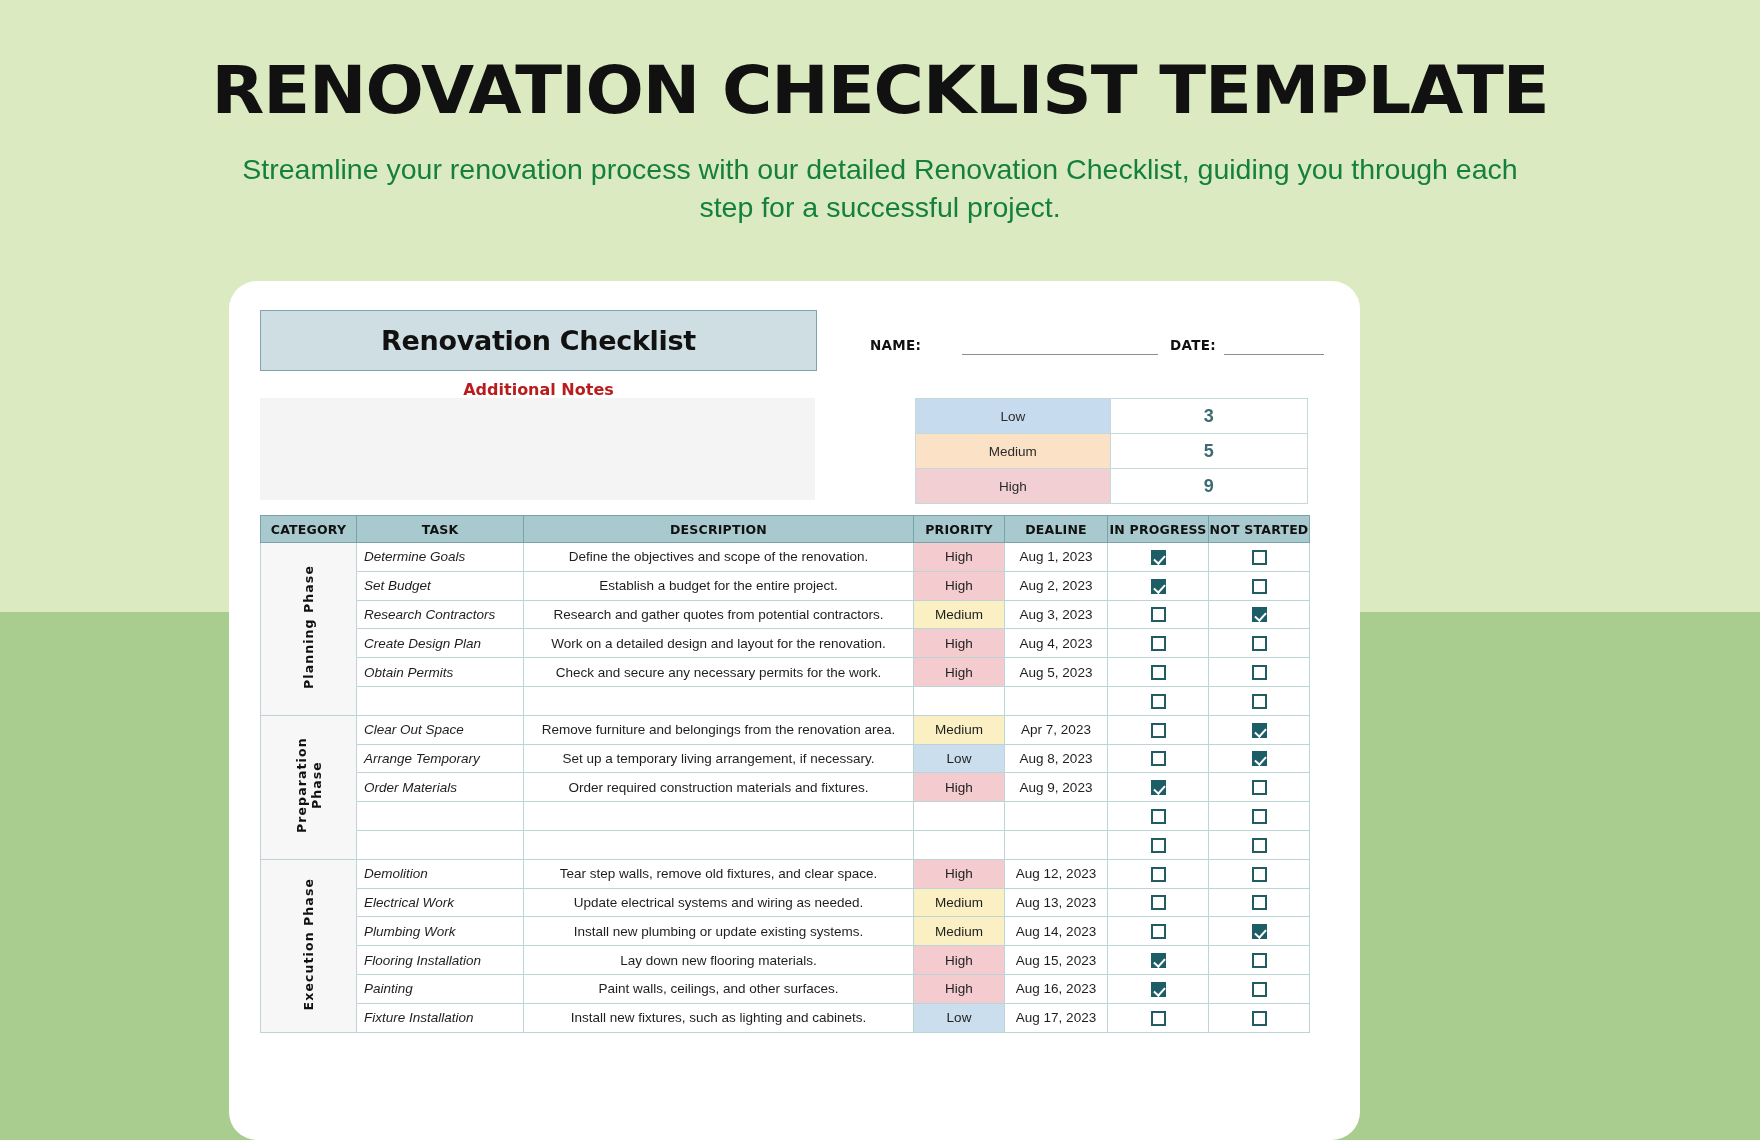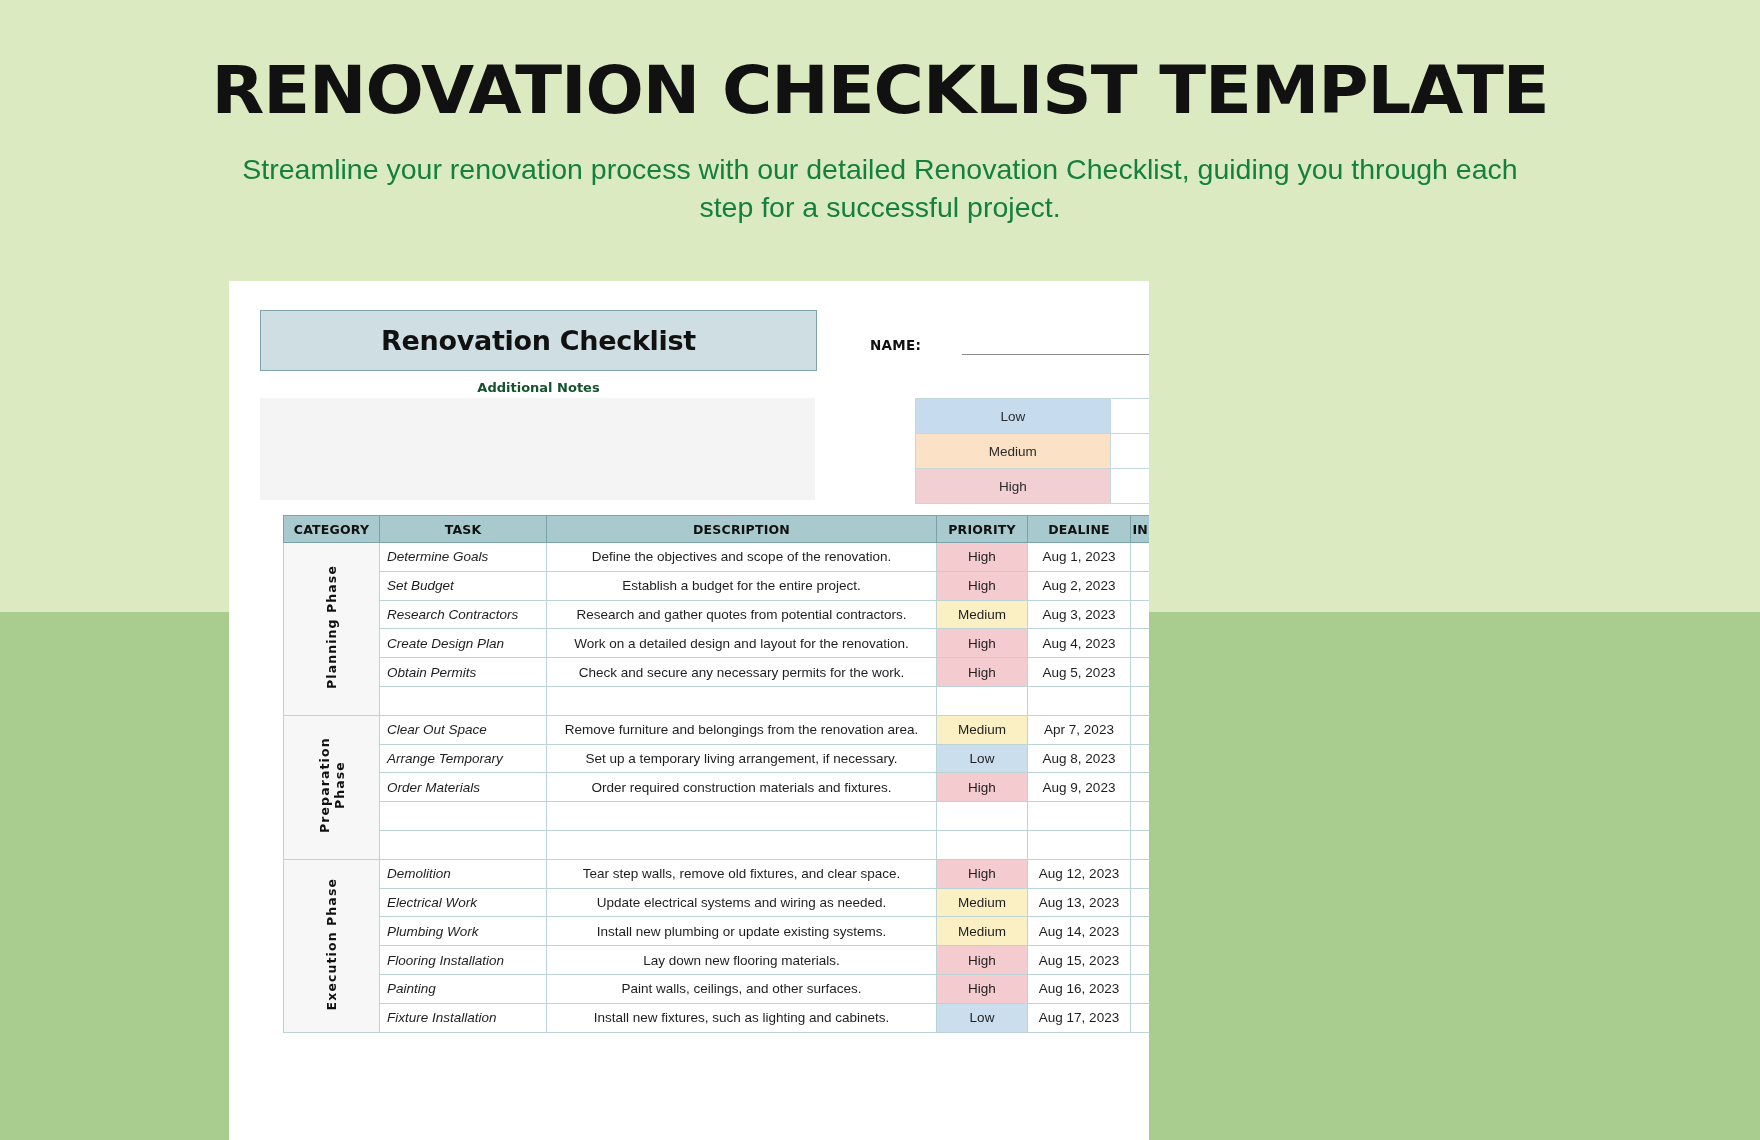--- a/index.html
+++ b/index.html
@@ -37,43 +37,44 @@
     font-size: 28.5px;
     color: #15803d;
     line-height: 1.32;
     width: 1330px;
     margin: 26px auto 0 auto;
     font-weight: 400;
   }
   
   .sheet {
     position: absolute; left: 229px; top: 281px;
-    width: 920px; height: 859px;
+    width: 1131px; height: 859px;
     background: #ffffff;
     z-index: 4;
     overflow: hidden;
     box-shadow: 0 0 0 0 rgba(0,0,0,0);
+    border-radius: 28px;
   }
   .sheet-inner { position: relative; width: 1110px; height: 859px; }
 
   
   .title-box {
     position: absolute; left: 31px; top: 29px; width: 557px; height: 61px;
     background: #cfdee2;
     border: 1.5px solid #7fa4ac;
     display: flex; align-items: center; justify-content: center;
   }
   .title-box-text {
     font-family: "DejaVu Sans", sans-serif;
     font-size: 27px; font-weight: 700; color: #111; letter-spacing: -0.3px;
   }
 
   .notes-label {
     position: absolute; left: 31px; top: 99px; width: 557px;
-    text-align: center; font-size: 13px; font-weight: 700; color: #14532d;
+    text-align: center; font-size: 16px; font-weight: 700; color: #b91c1c;
     font-family: "DejaVu Sans", sans-serif;
   }
   .notes-box {
     position: absolute; left: 31px; top: 117px; width: 555px; height: 102px;
     background: #f4f4f4;
   }
 
   
   .field { position: absolute; display: flex; align-items: flex-end; }
   .field-label {
@@ -100,21 +101,21 @@
   .legend td.val {
     width: 198px; color: #3d6b73; font-weight: 700; font-size: 18px;
   }
   .lg-low { background: #c6dcee; }
   .lg-med { background: #fbe1c5; }
   .lg-high { background: #f2cfd2; }
 
   
   .tbl {
     position: absolute; left: 31px; top: 234px; width: 1049px;
-    border-collapse: collapse; table-layout: fixed; margin-left: 23px;
+    border-collapse: collapse; table-layout: fixed;
   }
   .tbl th {
     background: #a8c9cd; color: #111;
     font-family: "DejaVu Sans", sans-serif;
     font-size: 12.5px; font-weight: 700; letter-spacing: 0.2px;
     height: 27px; border: 1px solid #7aa2a8; text-align: center;
   }
   .tbl td {
     height: 28.8px; font-size: 13.5px; color: #1e1e1e;
     border-left: 1px solid #bcd4d6; border-right: 1px solid #bcd4d6;

